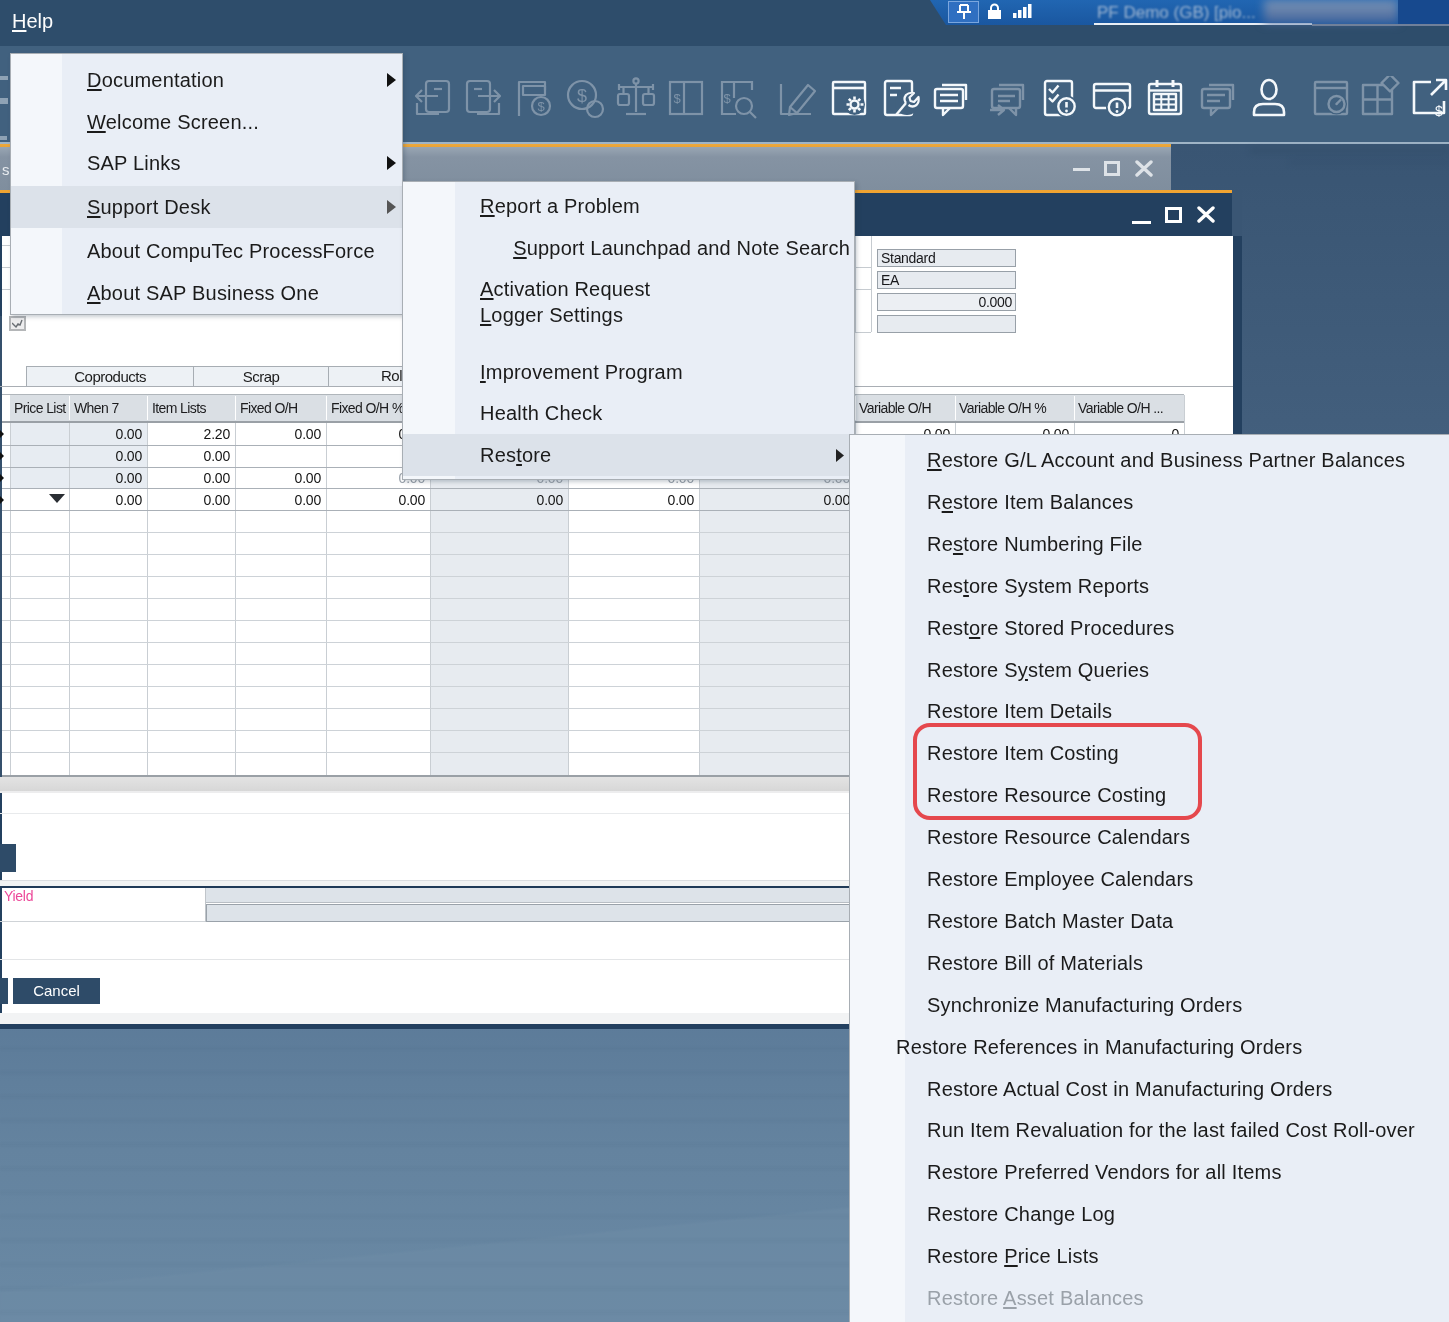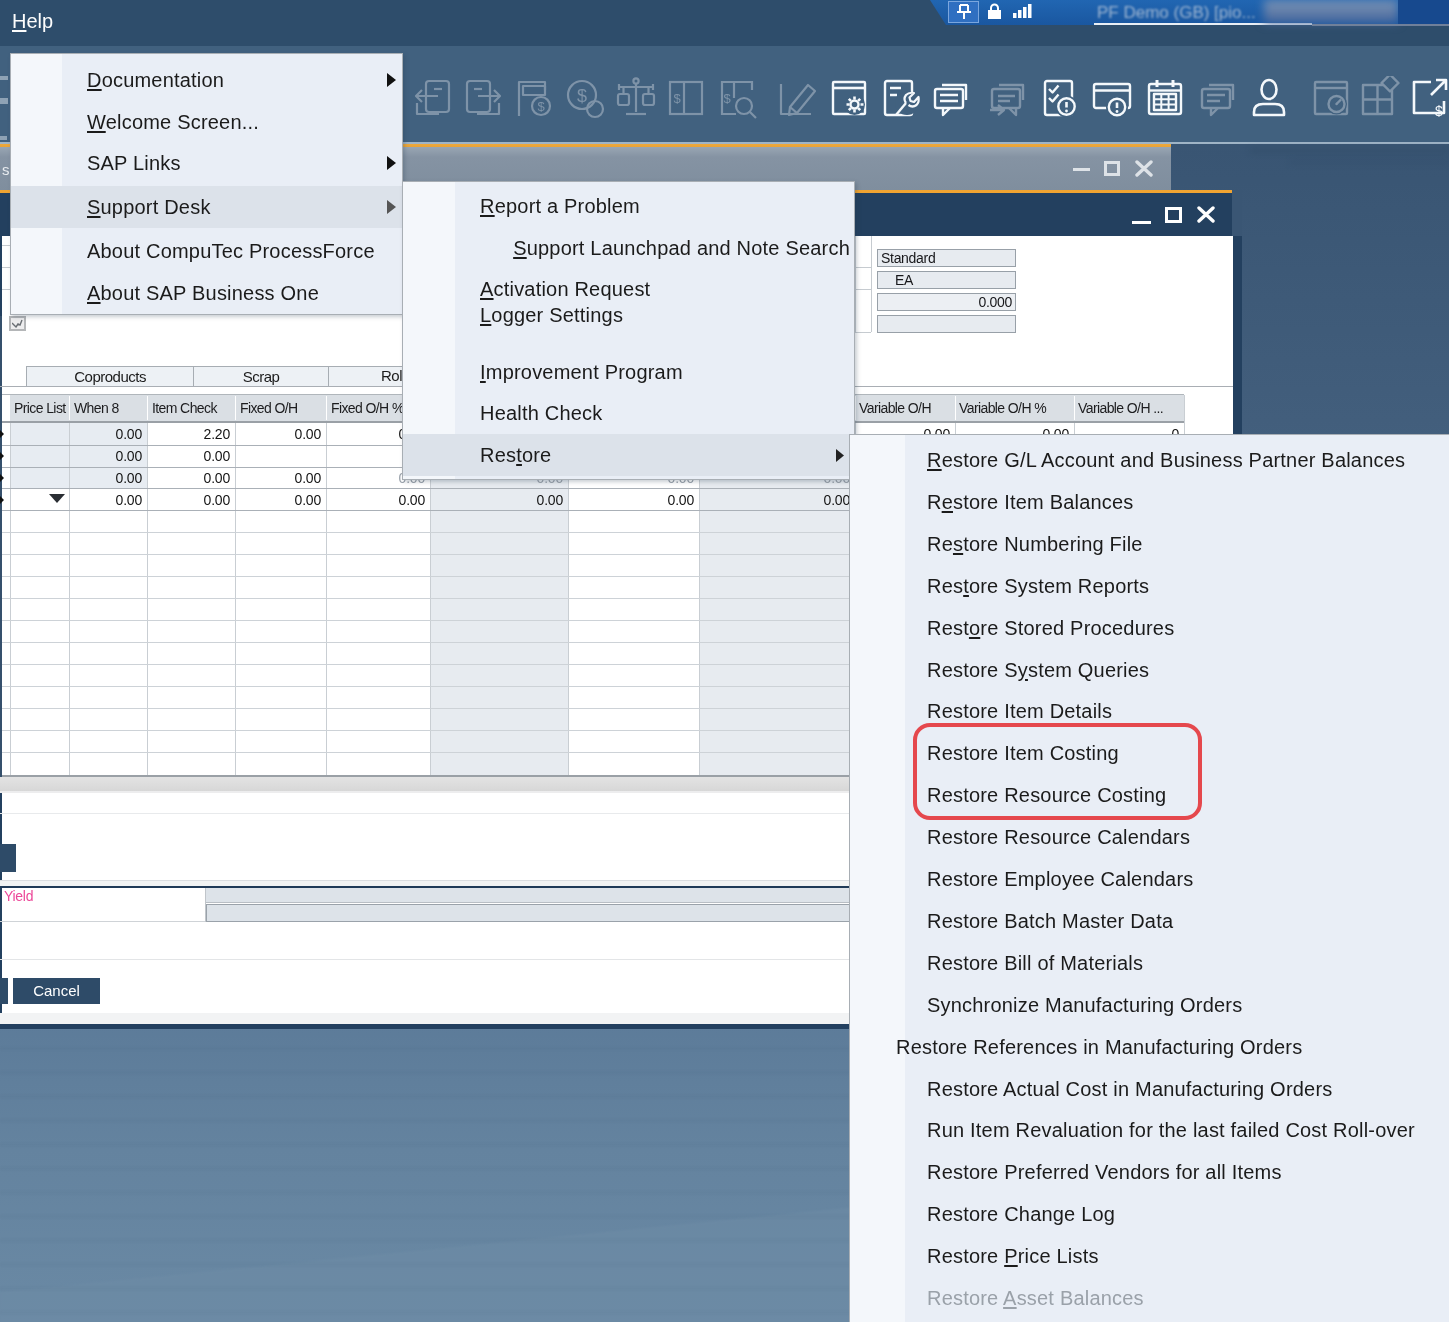--- a/index.html
+++ b/index.html
@@ -275,39 +275,39 @@
 
   <div class="abs" style="left:855px;top:236px;width:1px;height:96px;background:#c6cbd0;"></div>
   <div class="abs" style="left:871px;top:236px;width:1px;height:96px;background:#c6cbd0;"></div>
   <div class="abs" style="left:855px;top:267px;width:16px;height:1px;background:#c6cbd0;"></div>
   <div class="abs" style="left:855px;top:289px;width:16px;height:1px;background:#c6cbd0;"></div>
   <div class="abs" style="left:855px;top:332px;width:16px;height:1px;background:#c6cbd0;"></div>
 
   <div class="abs" style="left:877px;top:249px;width:139px;height:18px;background:#e7ebf0;border:1px solid #98a0a8;box-sizing:border-box;"></div>
   <div class="txt" style="left:881px;top:249px;font-size:14px;letter-spacing:-0.3px;color:#17171a;line-height:18px;">Standard</div>
   <div class="abs" style="left:877px;top:271px;width:139px;height:18px;background:#e7ebf0;border:1px solid #98a0a8;box-sizing:border-box;"></div>
-  <div class="txt" style="left:881px;top:271px;font-size:14px;letter-spacing:-0.3px;color:#17171a;line-height:18px;margin-left:14px;">EA</div>
+  <div class="txt" style="left:881px;top:271px;font-size:14px;letter-spacing:-0.3px;color:#17171a;line-height:18px;">EA</div>
   <div class="abs" style="left:877px;top:293px;width:139px;height:18px;background:#eceff3;border:1px solid #98a0a8;box-sizing:border-box;"></div>
   <div class="txt" style="left:877px;top:293px;width:135px;font-size:14px;letter-spacing:-0.3px;color:#17171a;line-height:18px;text-align:right;">0.000</div>
   <div class="abs" style="left:877px;top:315px;width:139px;height:18px;background:#e7ebf0;border:1px solid #98a0a8;box-sizing:border-box;"></div>
 
   <div class="abs" style="left:25.8px;top:366px;width:168.6px;height:21px;background:#edf1f5;border:1px solid #a7adb3;box-sizing:border-box;font-size:15px;letter-spacing:-0.5px;color:#1b1b1b;text-align:center;line-height:20px;">Coproducts</div>
   <div class="abs" style="left:194.4px;top:366px;width:134.2px;height:21px;background:#edf1f5;border:1px solid #a7adb3;border-left:none;box-sizing:border-box;font-size:15px;letter-spacing:-0.5px;color:#1b1b1b;text-align:center;line-height:20px;">Scrap</div>
   <div class="abs" style="left:328.6px;top:366px;width:141.4px;height:21px;background:#edf1f5;border:1px solid #a7adb3;border-left:none;box-sizing:border-box;"></div>
   <div class="txt" style="left:381px;top:366px;font-size:15px;letter-spacing:-0.5px;color:#1b1b1b;line-height:20px;">Roll-over</div>
   <div class="abs" style="left:0;top:385.5px;width:1233px;height:1.5px;background:#a9aeb4;"></div>
 
   <div id="table">
 
   <div class="abs" style="left:2px;top:394px;width:1182px;height:1px;background:#b0b6bb;"></div>
   <div class="abs" style="left:10px;top:395px;width:1174px;height:26px;background:#dadfe4;"></div>
   <div class="abs" style="left:2px;top:421px;width:1182px;height:1.5px;background:#9aa0a6;"></div>
   <div class="txt" style="left:14px;top:395px;font-size:14px;letter-spacing:-0.6px;color:#1c1c1e;line-height:26px;">Price List</div>
-  <div class="txt" style="left:74px;top:395px;font-size:14px;letter-spacing:-0.6px;color:#1c1c1e;line-height:26px;">When 8</div>
-  <div class="txt" style="left:152px;top:395px;font-size:14px;letter-spacing:-0.6px;color:#1c1c1e;line-height:26px;">Item Check</div>
+  <div class="txt" style="left:74px;top:395px;font-size:14px;letter-spacing:-0.6px;color:#1c1c1e;line-height:26px;">When 7</div>
+  <div class="txt" style="left:152px;top:395px;font-size:14px;letter-spacing:-0.6px;color:#1c1c1e;line-height:26px;">Item Lists</div>
   <div class="txt" style="left:240px;top:395px;font-size:14px;letter-spacing:-0.6px;color:#1c1c1e;line-height:26px;">Fixed O/H</div>
   <div class="txt" style="left:331px;top:395px;font-size:14px;letter-spacing:-0.6px;color:#1c1c1e;line-height:26px;">Fixed O/H %</div>
   <div class="txt" style="left:859px;top:395px;font-size:14px;letter-spacing:-0.6px;color:#1c1c1e;line-height:26px;">Variable O/H</div>
   <div class="txt" style="left:959px;top:395px;font-size:14px;letter-spacing:-0.6px;color:#1c1c1e;line-height:26px;">Variable O/H %</div>
   <div class="txt" style="left:1078px;top:395px;font-size:14px;letter-spacing:-0.6px;color:#1c1c1e;line-height:26px;">Variable O/H ...</div>
 
   <div class="abs" style="left:69px;top:396px;width:1px;height:24px;background:#fff;"></div>
   <div class="abs" style="left:147px;top:396px;width:1px;height:24px;background:#fff;"></div>
   <div class="abs" style="left:235px;top:396px;width:1px;height:24px;background:#fff;"></div>
   <div class="abs" style="left:326px;top:396px;width:1px;height:24px;background:#fff;"></div>

